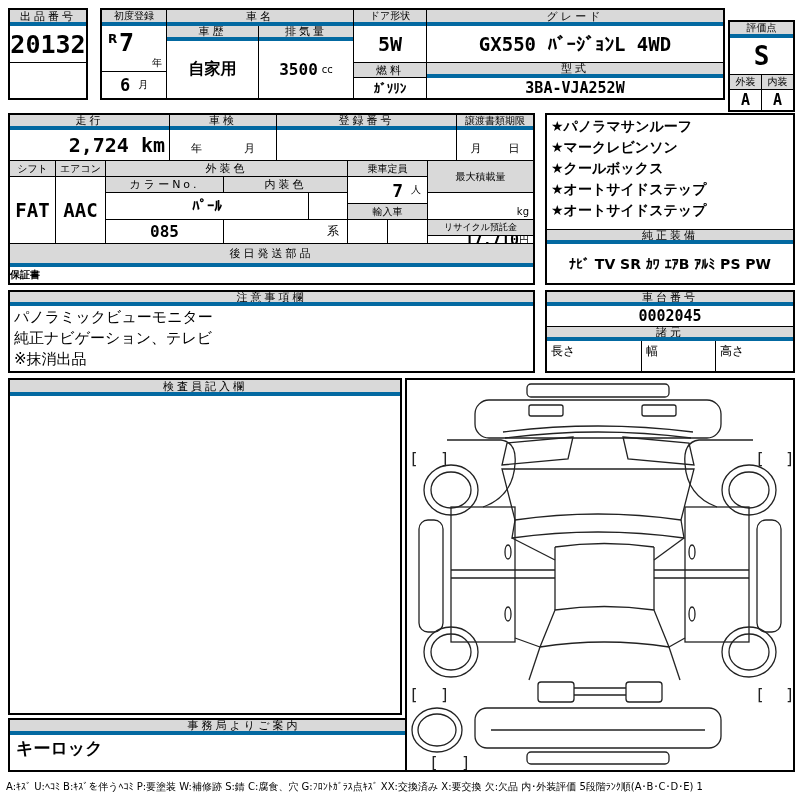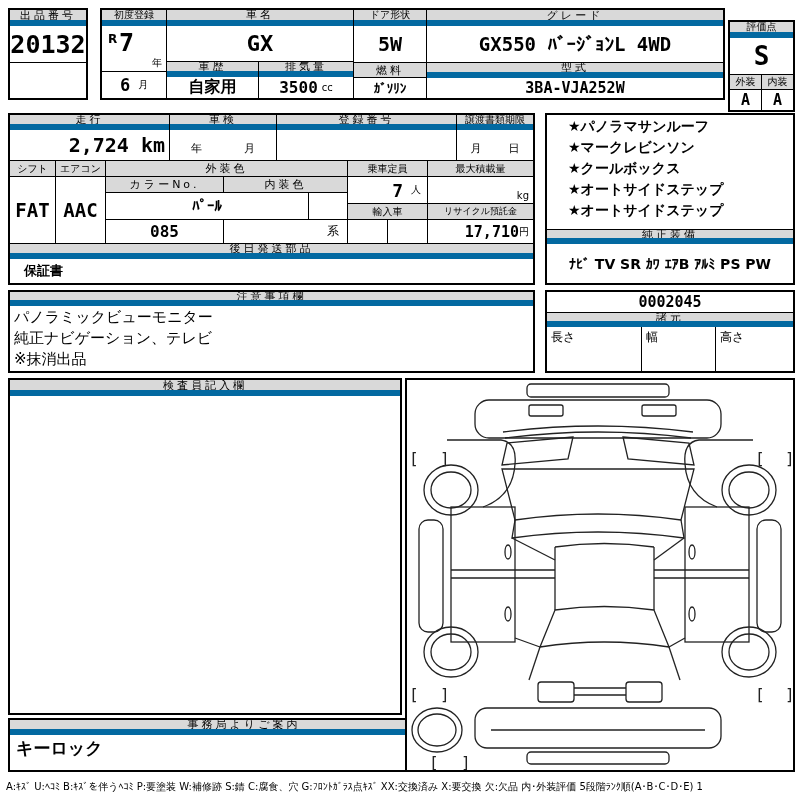--- a/index.html
+++ b/index.html
@@ -1,33 +1,33 @@
 <!DOCTYPE html>
 <html><head>
 <meta charset="utf-8">
 <style>
   * { margin:0; padding:0; box-sizing:border-box; }
   html,body { width:800px; height:800px; background:#fff; font-family:"DejaVu Sans","Liberation Sans",sans-serif; color:#000; }
   .abs { position:absolute; }
   .box { position:absolute; border:2px solid #000; background:#fff; }
-  .hdr { background:#d9d9d9; border-bottom:6px solid #0369a1; display:flex; align-items:center; justify-content:center;
+  .hdr { background:#d9d9d9; border-bottom:4px solid #0369a1; display:flex; align-items:center; justify-content:center;
          font-size:11px; letter-spacing:3px; white-space:nowrap; overflow:hidden; }
   .hdr.tight { letter-spacing:0; font-size:10px; }
   .row { display:flex; }
   .col { display:flex; flex-direction:column; }
   .br { border-right:1px solid #000; }
   .bb { border-bottom:1px solid #000; }
   .cell { display:flex; align-items:center; justify-content:center; overflow:hidden; }
   .mono { font-family:"DejaVu Sans Mono","Liberation Mono",monospace; font-weight:bold; }
   .grow { flex:1; }
   .left { justify-content:flex-start; }
   .right { justify-content:flex-end; }
   .small { font-size:10px; }
   .jp-bold { font-weight:bold; }
-  .salesline { font-size:14px; font-weight:bold; line-height:21px; padding-left:4px; white-space:nowrap;margin-left:17px; }
+  .salesline { font-size:14px; font-weight:bold; line-height:21px; padding-left:4px; white-space:nowrap; }
   .noteline { font-size:15px; font-weight:normal; line-height:21px; padding-left:4px; white-space:nowrap; }
   .footer { position:absolute; left:6px; top:780px; width:792px; font-size:10px; white-space:nowrap; letter-spacing:0; }
   svg text { font-family:"DejaVu Sans Mono","Liberation Mono",monospace; font-size:16px; fill:#222; }
 </style>
 </head>
 <body>
 
 <div class="box" style="left:8px; top:8px; width:80px; height:92px;">
   <div class="col" style="height:100%;">
     <div class="hdr" style="height:16px;">出品番号</div>
@@ -47,21 +47,20 @@
         <span class="abs" style="right:4px; bottom:1px; font-size:10px;">年</span>
       </div>
       <div class="cell grow">
         <span class="mono" style="font-size:17px;">6</span>
         <span class="small" style="margin-left:8px;">月</span>
       </div>
     </div>
 
     <div class="col br" style="width:187px;">
       <div class="hdr" style="height:16px;">車名</div>
-      <div class="cell bb mono" style="height:37px; font-size:22px;">GX</div>
       <div class="row grow">
         <div class="col br" style="width:92px;">
           <div class="hdr" style="height:15px;">車歴</div>
           <div class="cell grow jp-bold" style="font-size:16px;">自家用</div>
         </div>
         <div class="col grow">
           <div class="hdr" style="height:15px;">排気量</div>
           <div class="cell grow">
             <span class="mono" style="font-size:16px;">3500</span>
             <span class="small" style="margin-left:4px;">cc</span>
@@ -159,32 +158,32 @@
           <span class="mono" style="font-size:18px;">7</span>
           <span class="small" style="margin-left:8px;">人</span>
         </div>
         <div class="hdr tight bb" style="height:16px;">輸入車</div>
         <div class="row grow">
           <div class="br grow"></div>
           <div class="grow"></div>
         </div>
       </div>
       <div class="col grow">
-        <div class="hdr tight bb" style="height:16px;">最大積載量</div>
+        <div class="hdr tight bb" style="height:32px;">最大積載量</div>
         <div class="cell bb" style="height:27px; justify-content:flex-end; align-items:flex-end; padding:0 4px 2px 0; font-size:10px;">kg</div>
         <div class="hdr tight bb" style="height:16px; font-size:9px;">リサイクル預託金</div>
         <div class="cell grow right" style="padding-right:4px;">
           <span class="mono" style="font-size:15px;">17,710</span>
           <span class="small">円</span>
         </div>
       </div>
     </div>
 
-    <div class="hdr" style="height:15px;">後日発送部品</div>
-    <div class="cell grow left jp-bold" style="font-size:13px; padding-left:14px;">保証書</div>
+    <div class="hdr" style="height:23px;">後日発送部品</div>
+    <div class="cell grow left jp-bold" style="font-size:10px; padding-left:0;">保証書</div>
   </div>
 </div>
 
 <div class="box" style="left:545px; top:113px; width:250px; height:172px;">
   <div class="col" style="height:100%;">
     <div class="grow" style="padding-top:1px;">
       <div class="salesline">★パノラマサンルーフ</div>
       <div class="salesline">★マークレビンソン</div>
       <div class="salesline">★クールボックス</div>
       <div class="salesline">★オートサイドステップ</div>
@@ -201,20 +200,21 @@
     <div class="grow" style="padding-top:1px;">
       <div class="noteline">パノラミックビューモニター</div>
       <div class="noteline">純正ナビゲーション、テレビ</div>
       <div class="noteline">※抹消出品</div>
     </div>
   </div>
 </div>
 
 <div class="box" style="left:545px; top:290px; width:250px; height:83px;">
   <div class="col" style="height:100%;">
+    <div class="hdr" style="height:14px;">車台番号</div>
     <div class="cell bb mono" style="height:21px; font-size:15px;">0002045</div>
     <div class="hdr" style="height:14px;">諸元</div>
     <div class="row grow">
       <div class="br" style="width:95px; font-size:12px; padding:2px 0 0 4px;">長さ</div>
       <div class="br" style="width:74px; font-size:12px; padding:2px 0 0 4px;">幅</div>
       <div class="grow" style="font-size:12px; padding:2px 0 0 4px;">高さ</div>
     </div>
   </div>
 </div>
 

